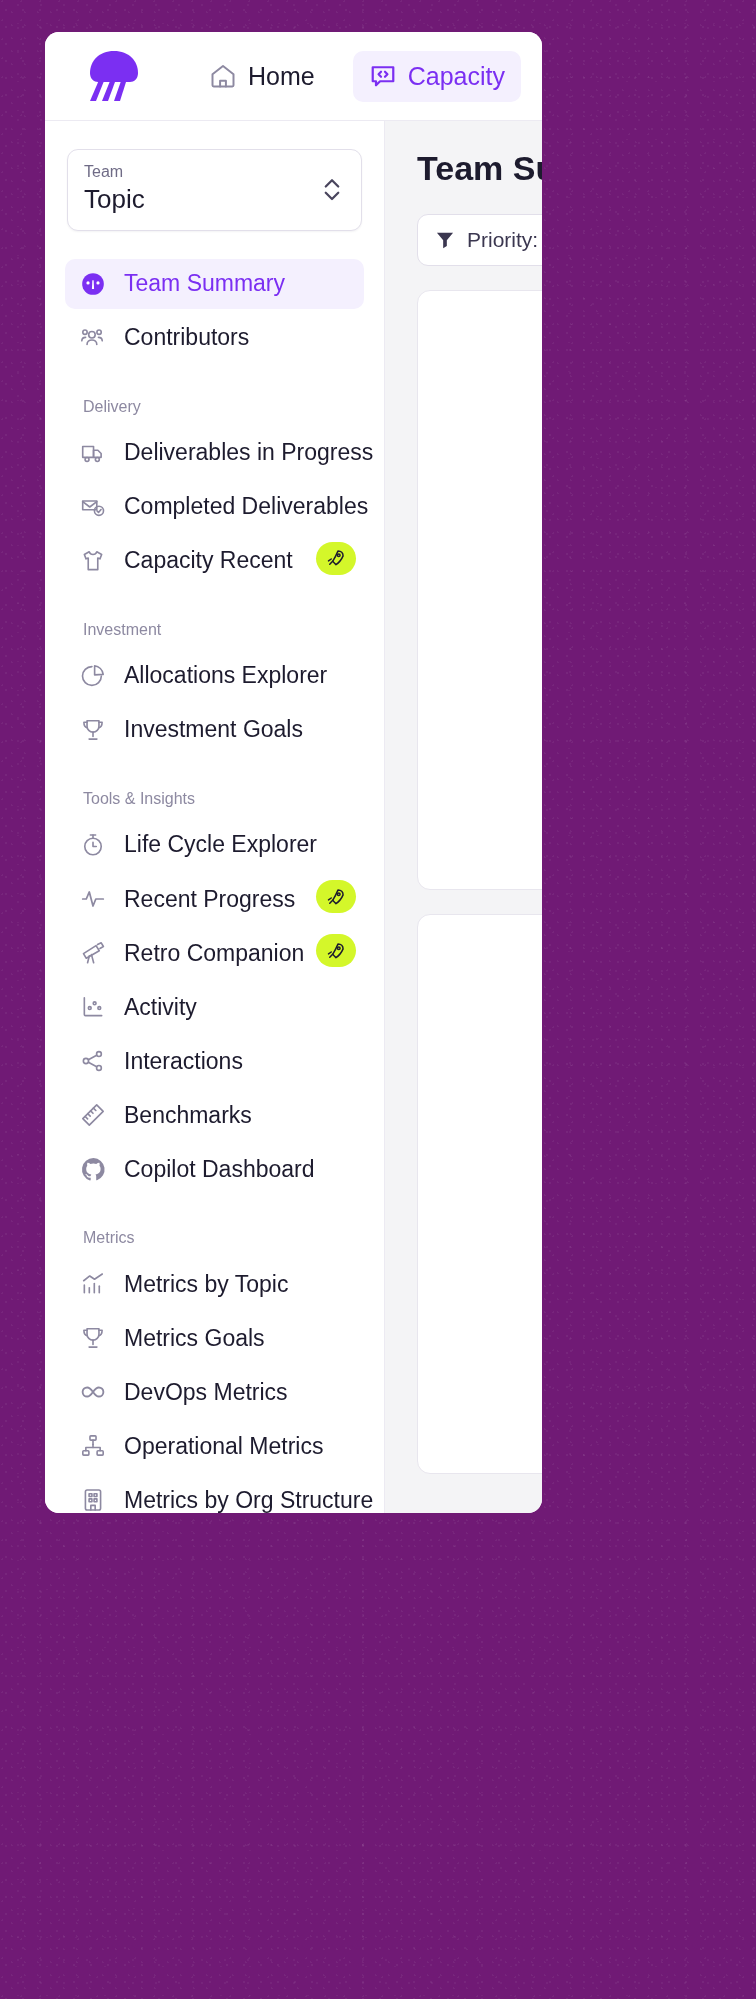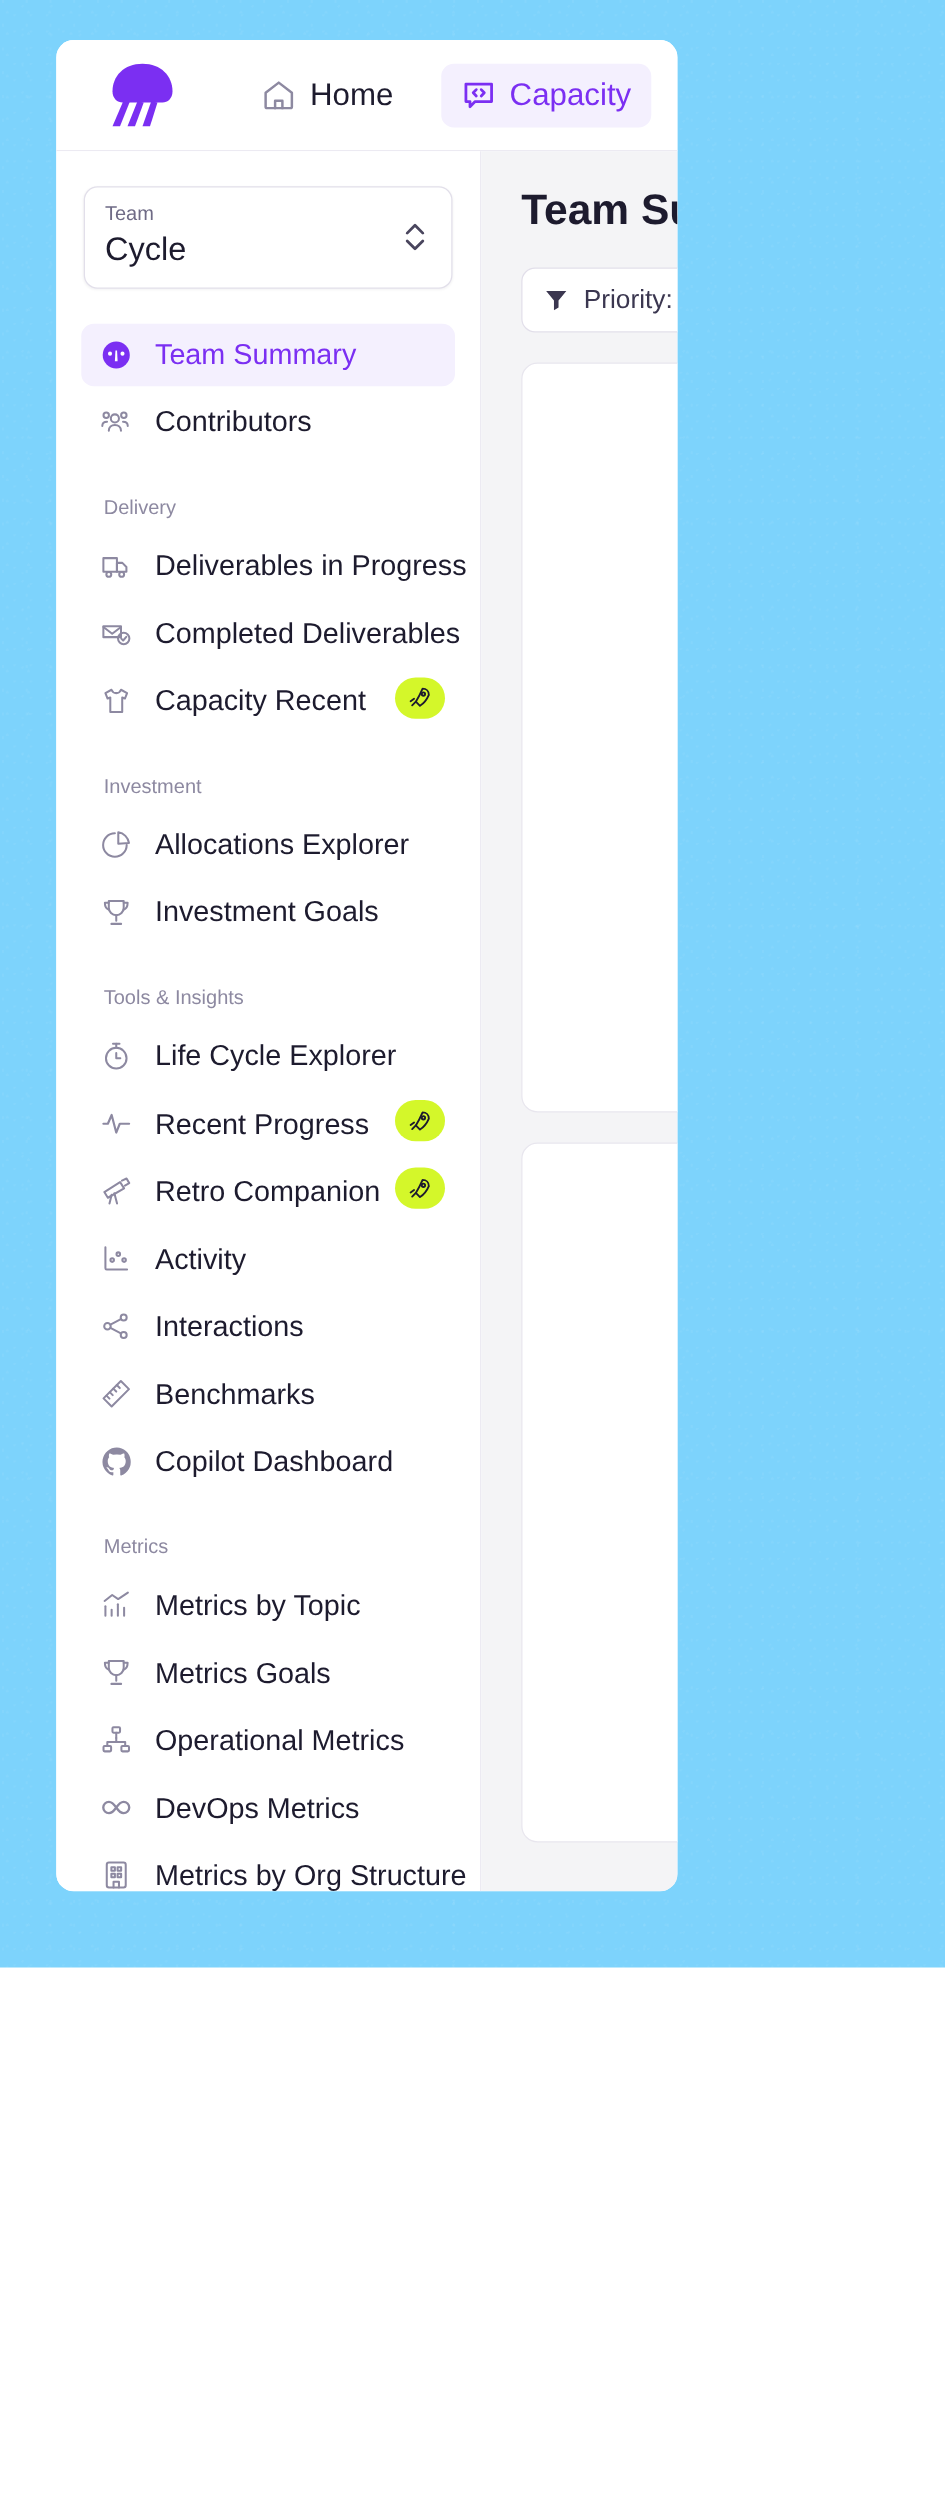--- a/index.html
+++ b/index.html
@@ -9,22 +9,22 @@
     height: 1999px;
     background: #ffffff;
     font-family: "Liberation Sans", sans-serif;
     overflow: hidden;
   }
 
   
   .device-frame {
     position: absolute;
     left: 0; top: 0;
-    width: 756px; height: 1574px;
-    background: #7dd3fc;
+    width: 756px; height: 1999px;
+    background: #701a75;
     display: flex;
     align-items: center;
     justify-content: center;
   }
   .frame-noise {
     position: absolute;
     left: 0; top: 0; right: 0; bottom: 0;
     background:
       radial-gradient(circle at 12% 6%, rgba(255,255,255,.05) 0 1px, transparent 1px),
       radial-gradient(circle at 78% 22%, rgba(255,255,255,.045) 0 1px, transparent 1px),
@@ -245,21 +245,21 @@
       </div>
     </div>
 
     <div class="body-split">
 
       <div class="sidebar">
 
         <div class="team-select">
           <div class="team-select-texts">
             <div class="team-label">Team</div>
-            <div class="team-value">Cycle</div>
+            <div class="team-value">Topic</div>
           </div>
           <div class="chev-updown">
             <svg width="26" height="30" viewBox="0 0 20 24" fill="none" stroke="#4a465e" stroke-width="1.8" stroke-linecap="round" stroke-linejoin="round">
               <path d="M5 10 L10 5 L15 10"></path>
               <path d="M5 15 L10 20 L15 15"></path>
             </svg>
           </div>
         </div>
 
         <div class="nav-list">
@@ -487,40 +487,40 @@
                 <path d="M17.5 4.8 h2.9 c0 3-1.3 4.6-3 5.1"></path>
                 <path d="M12 14 v4"></path>
                 <path d="M8.4 20.4 h7.2"></path>
               </svg>
             </span>
             <span class="nav-text">Metrics Goals</span>
           </div>
 
           <div class="nav-item">
             <span class="nav-icon">
+              <svg width="28" height="28" viewBox="0 0 24 24" fill="none" stroke="#8d89a1" stroke-width="1.6" stroke-linecap="round" stroke-linejoin="round">
+                <path d="M12 12 c1.8-2.6 3.2-3.9 5-3.9 a3.9 3.9 0 0 1 0 7.8 c-1.8 0-3.2-1.3-5-3.9
+                         -1.8-2.6-3.2-3.9-5-3.9 a3.9 3.9 0 0 0 0 7.8 c1.8 0 3.2-1.3 5-3.9 Z"></path>
+              </svg>
+            </span>
+            <span class="nav-text">DevOps Metrics</span>
+          </div>
+
+          <div class="nav-item">
+            <span class="nav-icon">
               <svg width="26" height="26" viewBox="0 0 24 24" fill="none" stroke="#8d89a1" stroke-width="1.5" stroke-linecap="round" stroke-linejoin="round">
                 <rect x="9.2" y="2.6" width="5.6" height="4" rx="0.8"></rect>
                 <rect x="2.6" y="16.4" width="5.6" height="4" rx="0.8"></rect>
                 <rect x="15.8" y="16.4" width="5.6" height="4" rx="0.8"></rect>
                 <path d="M12 6.6 v4"></path>
                 <path d="M5.4 16.4 v-3 h13.2 v3"></path>
                 <path d="M12 10.6 v2.8"></path>
               </svg>
             </span>
             <span class="nav-text">Operational Metrics</span>
-          </div>
-
-          <div class="nav-item">
-            <span class="nav-icon">
-              <svg width="28" height="28" viewBox="0 0 24 24" fill="none" stroke="#8d89a1" stroke-width="1.6" stroke-linecap="round" stroke-linejoin="round">
-                <path d="M12 12 c1.8-2.6 3.2-3.9 5-3.9 a3.9 3.9 0 0 1 0 7.8 c-1.8 0-3.2-1.3-5-3.9
-                         -1.8-2.6-3.2-3.9-5-3.9 a3.9 3.9 0 0 0 0 7.8 c1.8 0 3.2-1.3 5-3.9 Z"></path>
-              </svg>
-            </span>
-            <span class="nav-text">DevOps Metrics</span>
           </div>
 
           <div class="nav-item">
             <span class="nav-icon">
               <svg width="26" height="26" viewBox="0 0 24 24" fill="none" stroke="#8d89a1" stroke-width="1.5" stroke-linecap="round" stroke-linejoin="round">
                 <rect x="5" y="2.8" width="14" height="18.4" rx="1.6"></rect>
                 <rect x="8.4" y="6.2" width="2.6" height="2.6"></rect>
                 <rect x="13" y="6.2" width="2.6" height="2.6"></rect>
                 <rect x="8.4" y="11" width="2.6" height="2.6"></rect>
                 <rect x="13" y="11" width="2.6" height="2.6"></rect>

